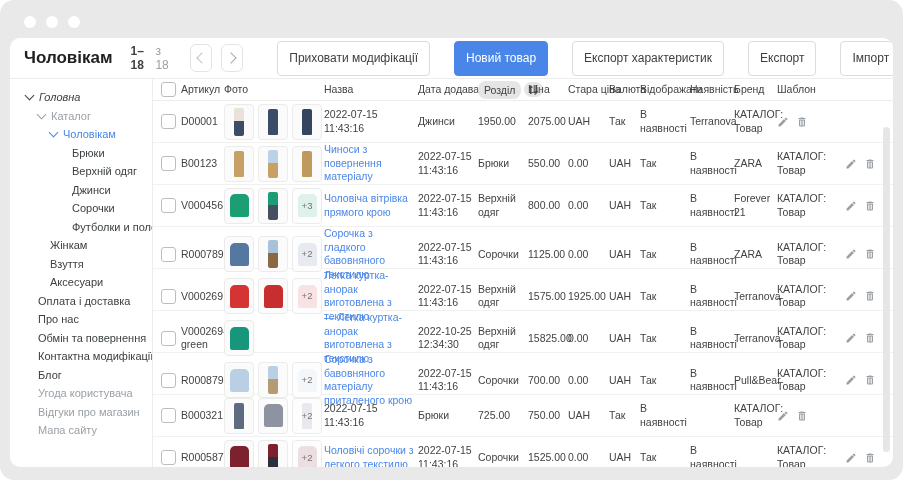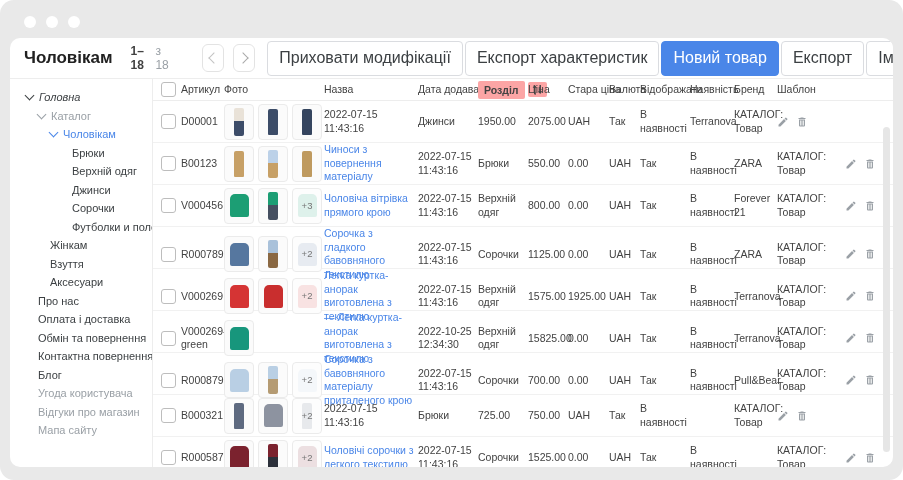--- a/index.html
+++ b/index.html
@@ -6,47 +6,47 @@
   body{width:903px;height:480px;position:relative;font-family:"Liberation Sans","DejaVu Sans",sans-serif;-webkit-font-smoothing:antialiased;}
   .window{position:absolute;inset:0;background:#e9e9e9;border-radius:14px;overflow:hidden;}
   .dots{position:absolute;top:16px;left:24px;display:flex;gap:10px;}
   .dot{width:12px;height:12px;border-radius:50%;background:#fff;}
   .panel{position:absolute;left:10px;right:10px;top:38px;bottom:13px;background:#fff;border-radius:10px;overflow:hidden;}
   
   .hdr{height:40px;display:flex;align-items:center;padding:0 14px;border-bottom:1px solid #ededed;}
   .title{font-size:17px;font-weight:700;color:#212121;margin-right:18px;}
   .pag{display:flex;align-items:center;gap:4px;margin-right:10px;}
   .pag .range{font-size:12px;font-weight:700;color:#424242;}
-  .pag .of{font-size:12px;color:#9aa0a6;margin-right:20px;}
+  .pag .of{font-size:12px;color:#9aa0a6;margin-right:8px;}
   .pagbtn{width:26px;height:26px;border:1px solid #e3e3e3;border-radius:6px;background:#fff;display:flex;align-items:center;justify-content:center;margin-left:5px;cursor:pointer;}
   .chev{width:7px;height:7px;border-right:1.6px solid #a9a9a9;border-bottom:1.6px solid #a9a9a9;}
   .chev.left{transform:rotate(135deg);margin-left:3px;border-color:#c3c3c3;}
   .chev.right{transform:rotate(-45deg);margin-right:3px;}
   .hdr .spacer{flex:1;}
-  .btn{height:35px;padding:0 11px;border:1px solid #dadce0;border-radius:4px;background:#fff;font-size:16px;color:#3c4043;display:flex;align-items:center;margin-left:2px;cursor:pointer;white-space:nowrap;font-family:inherit;}
+  .btn{height:35px;padding:0 11px;border:1px solid #dadce0;border-radius:4px;background:#fff;font-size:12px;color:#3c4043;display:flex;align-items:center;margin-left:24px;cursor:pointer;white-space:nowrap;font-family:inherit;}
   .btn.primary{background:#4a86e8;border-color:#4a86e8;color:#fff;}
   .btn.more{padding:0 9px;font-weight:700;letter-spacing:1px;}
   
   .bodywrap{display:flex;height:389px;}
   .sidebar{width:142px;flex:none;padding-top:9px;overflow:hidden;}
   .snav{list-style:none;margin:0;padding:0;}
   .sitem{font-size:11px;color:#3c4043;height:18.5px;display:flex;align-items:center;cursor:pointer;white-space:nowrap;}
   .sitem .car{width:6px;height:6px;border-right:1.4px solid currentColor;border-bottom:1.4px solid currentColor;transform:rotate(45deg);margin-right:6px;margin-top:-3px;flex:none;}
   .sitem.muted{color:#9aa0a6;}
   .sitem.active{color:#4a86e8;}
   .lv0{padding-left:16px;font-style:italic;} .lv1{padding-left:28px;} .lv2{padding-left:40px;} .lv3{padding-left:62px;}
   
   .table{flex:1;border-left:1px solid #ededed;position:relative;overflow:hidden;}
   .trow{display:grid;grid-template-columns:20px 43px 100px 94px 60px 50px 40px 41px 31px 50px 44px 43px 68px 36px;padding-left:8px;align-items:center;}
   .thead{height:21px;border-bottom:1px solid #ededed;font-size:10px;color:#9aa0a6;}
   .thead .cell{white-space:nowrap;overflow:visible;}
   .cell{padding-right:4px;font-size:10.5px;color:#424242;line-height:1.25;}
   .rrow{height:41px;border-bottom:1px solid #f1f1f1;}
   .cb{width:13px;height:13px;border:1.5px solid #bdbdbd;border-radius:3px;background:#fff;cursor:pointer;}
-  .pill{background:#fca5a5;padding:3px 6px;border-radius:2px;color:#424242;font-weight:700;}
+  .pill{background:#e5e5e5;padding:3px 6px;border-radius:8px;color:#424242;font-weight:400;}
   .pill.ic{padding:3px 4px;margin-left:3px;display:inline-flex;align-items:center;}
   .photos{display:flex;gap:4px;align-items:center;}
   .thumb{width:28px;height:34px;border:1px solid #ebebeb;border-radius:4px;background:#fbfbfb;display:flex;align-items:center;justify-content:center;position:relative;flex:none;cursor:pointer;}
   .garment.top{width:19px;height:23px;border-radius:5px 5px 2px 2px;}
   .garment.pants{width:10px;height:26px;border-radius:2px 2px 1px 1px;}
   .garment.figure{width:10px;height:28px;border-radius:2px;}
   .badge{position:absolute;inset:0;display:flex;align-items:center;justify-content:center;font-size:9.5px;color:#757575;background:rgba(255,255,255,.55);border-radius:4px;}
   .name a{color:#4a86e8;text-decoration:none;font-size:10.5px;line-height:1.3;display:block;cursor:pointer;}
   .acts{display:flex;gap:7px;justify-content:flex-start;}
   .aicon{width:12px;height:12px;fill:#9aa0a6;cursor:pointer;}
@@ -72,22 +72,22 @@
         <span class="of">з 18</span>
         <div class="pagbtn">
             <span class="chev left"></span>
           </div>
         <div class="pagbtn">
             <span class="chev right"></span>
           </div>
       </div>
       <div class="spacer"></div>
       <button class="btn">Приховати модифікації</button>
+      <button class="btn primary">Новий товар</button>
       <button class="btn">Експорт характеристик</button>
-      <button class="btn primary">Новий товар</button>
       <button class="btn">Експорт</button>
       <button class="btn">Імпорт</button>
       <button class="btn more">
           <svg class="aicon" style="width:14px;height:4px" viewBox="0 0 14 4">
             <circle cx="2" cy="2" r="1.5" fill="#3c4043"></circle>
             <circle cx="7" cy="2" r="1.5" fill="#3c4043"></circle>
             <circle cx="12" cy="2" r="1.5" fill="#3c4043"></circle>
           </svg>
         </button>
     </div>
@@ -125,30 +125,30 @@
             <li class="sitem lv2">
               <span>Жінкам</span>
             </li>
             <li class="sitem lv2">
               <span>Взуття</span>
             </li>
             <li class="sitem lv2">
               <span>Аксесуари</span>
             </li>
             <li class="sitem lv1">
+              <span>Оплата і доставка</span>
+            </li>
+            <li class="sitem lv1">
               <span>Про нас</span>
-            </li>
-            <li class="sitem lv1">
-              <span>Оплата і доставка</span>
             </li>
             <li class="sitem lv1">
               <span>Обмін та повернення</span>
             </li>
             <li class="sitem lv1">
-              <span>Контактна повернення</span>
+              <span>Контактна модифікації</span>
             </li>
             <li class="sitem lv1">
               <span>Блог</span>
             </li>
             <li class="sitem lv1 muted">
               <span>Угода користувача</span>
             </li>
             <li class="sitem lv1 muted">
               <span>Відгуки про магазин</span>
             </li>

